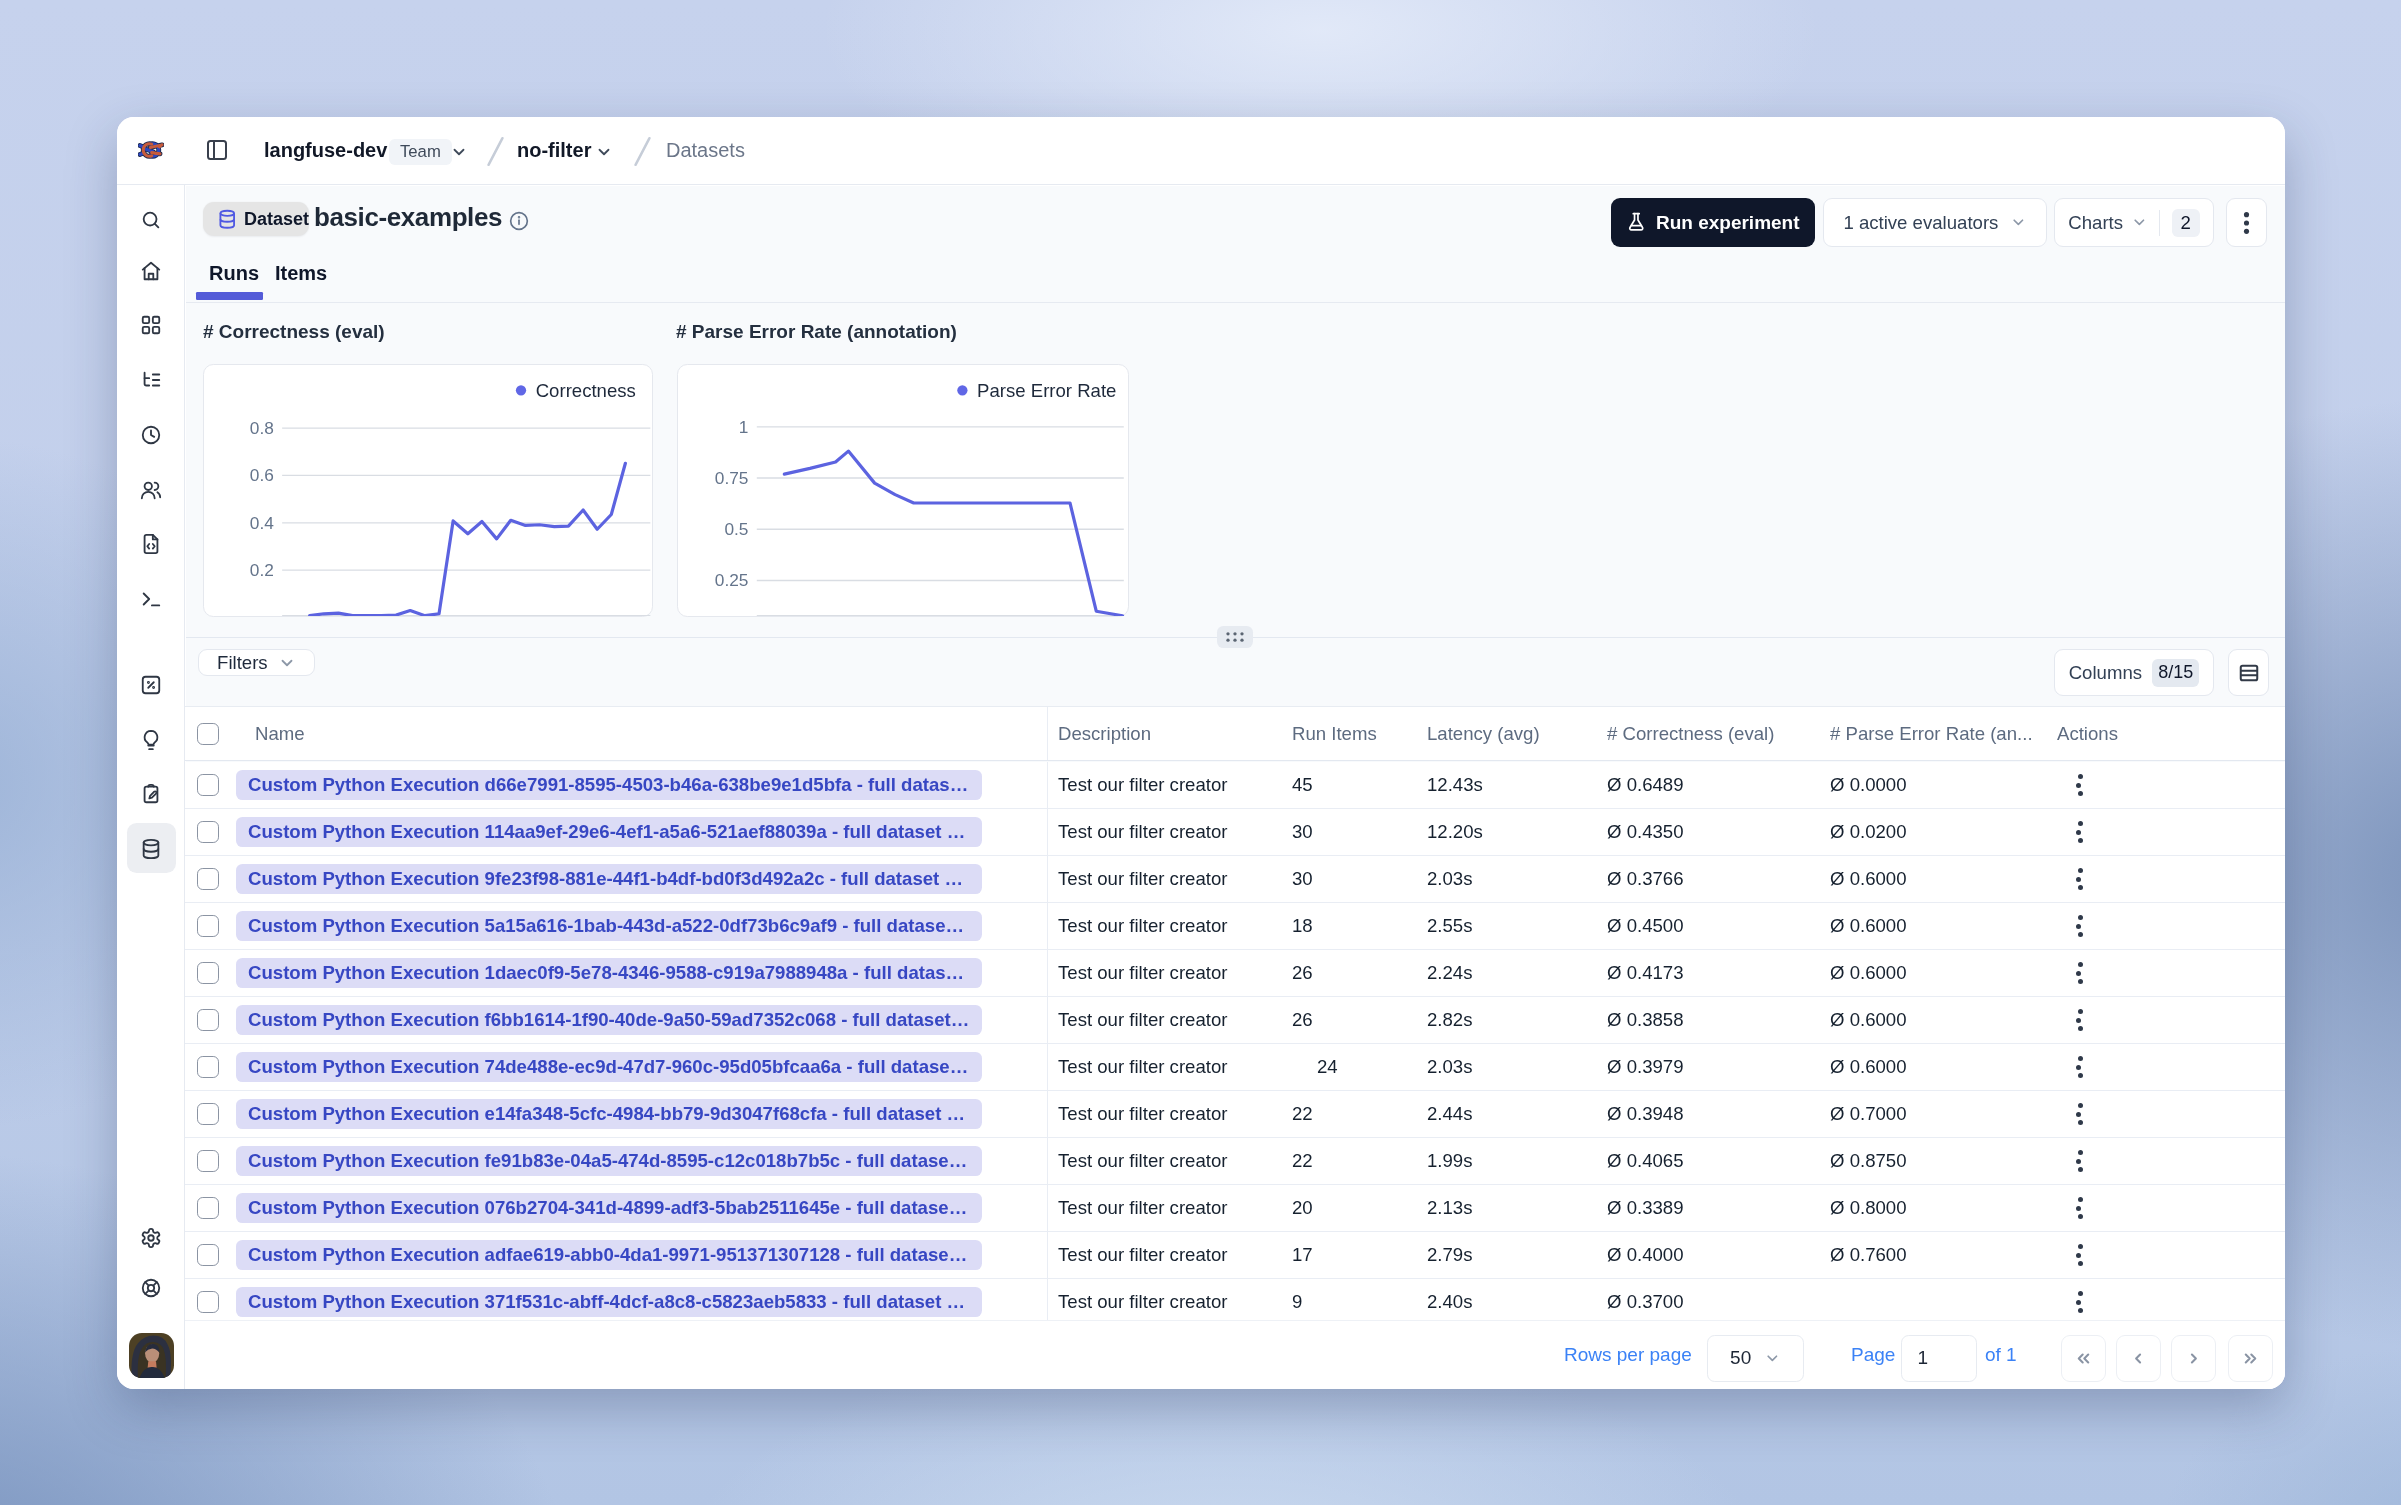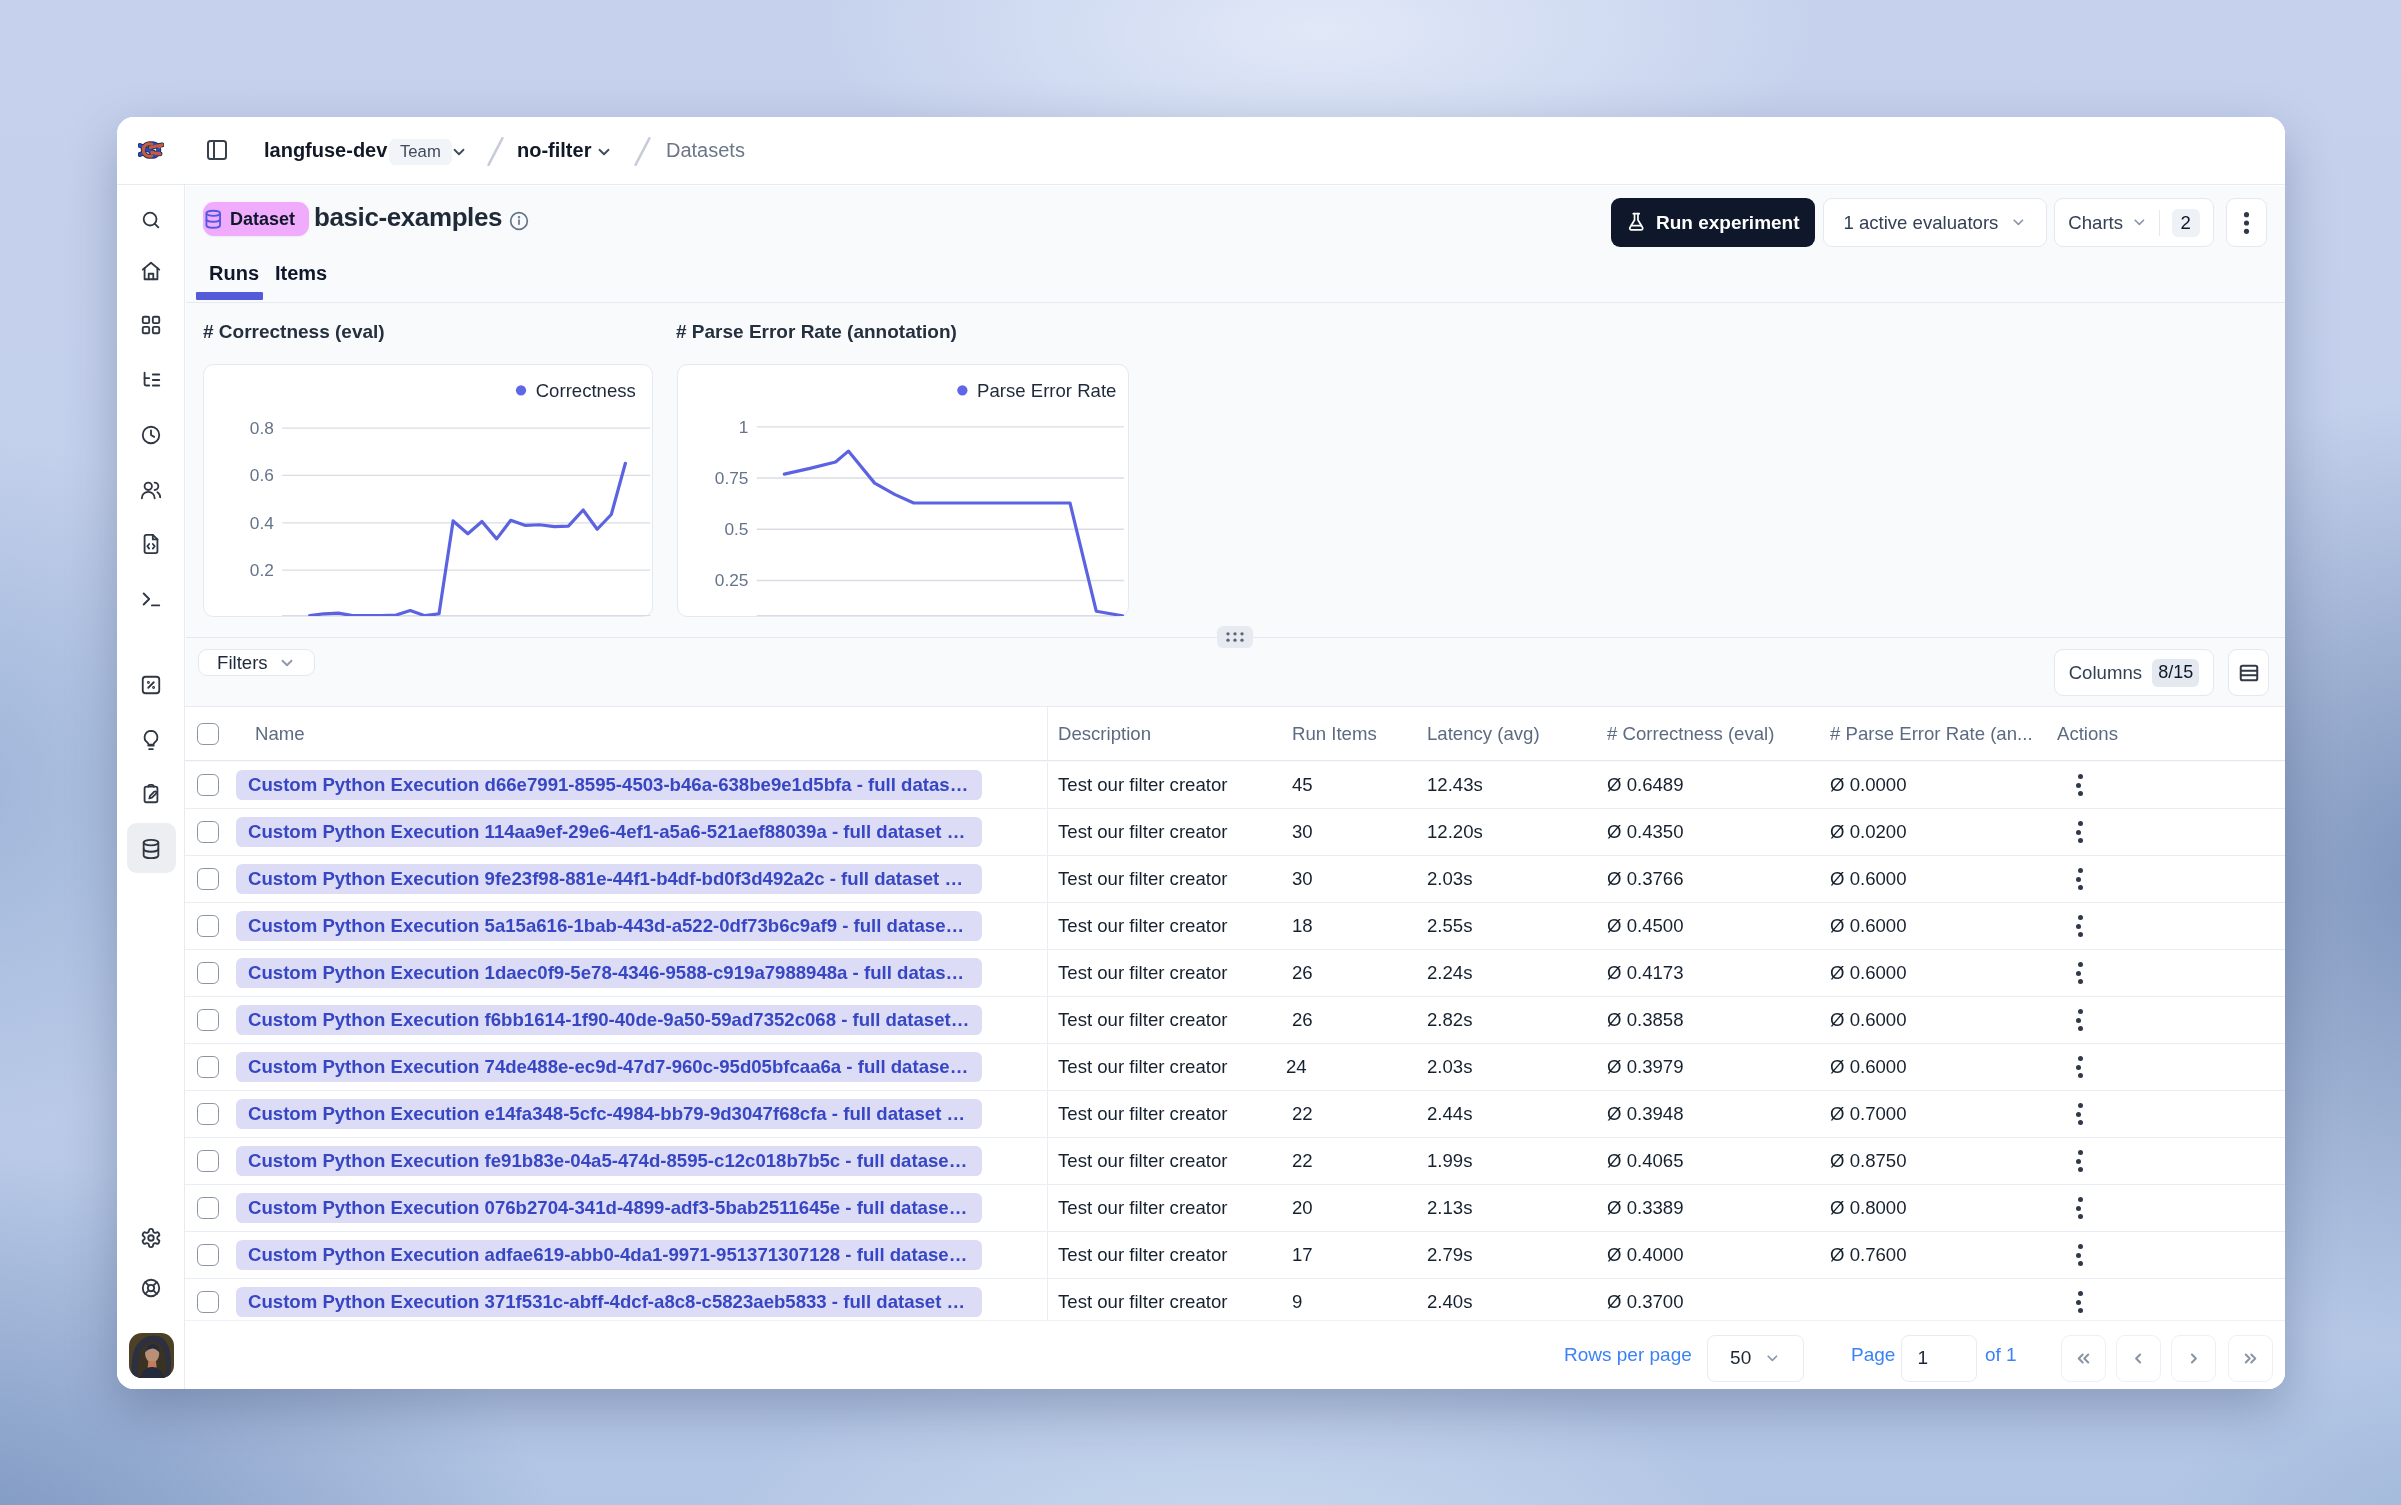--- a/index.html
+++ b/index.html
@@ -20,21 +20,21 @@
 .crumbtxt{position:absolute;top:0;height:67px;display:flex;align-items:center;font-size:20px;color:#111827;font-weight:700;white-space:nowrap}
 .teambadge{position:absolute;left:272px;top:22px;height:26px;padding:0 11px;background:#f1f4f8;border-radius:5.8px;font-size:16.7px;color:#3f4a5a;display:flex;align-items:center}
 .muted{color:#6b7689;font-weight:400}
 
 .sidebar{position:absolute;left:0;top:68px;width:68px;height:1204px;background:#fff;border-right:1.3px solid #e6eaf1}
 .sic{position:absolute;left:0;width:68px;display:flex;justify-content:center}
 .activebg{position:absolute;left:9.6px;top:706px;width:49px;height:50px;background:#eceef2;border-radius:9.6px}
 
 .main{position:absolute;left:69px;top:69px;width:2099px;height:1203px;background:#f8fafc}
 
-.chip{position:absolute;left:86px;top:85px;width:106px;height:34px;background:#f0abfc;border-radius:11px;display:flex;align-items:center;justify-content:flex-start;gap:6.4px;box-shadow:0 0.6px 1.9px rgba(15,23,42,.06)}
+.chip{position:absolute;left:86px;top:85px;width:106px;height:34px;background:#e5e5e5;border-radius:11px;display:flex;align-items:center;justify-content:flex-end;gap:6.4px;box-shadow:0 0.6px 1.9px rgba(15,23,42,.06)}
 .chip span{font-size:18px;font-weight:700;color:#0f172a}
 .h1{position:absolute;top:85px;font-size:26px;font-weight:700;color:#1f2937;letter-spacing:-0.4px}
 .btn{position:absolute;display:flex;align-items:center;justify-content:center;background:#fff;border:1.3px solid #e4e8ef;border-radius:9px;color:#334155;font-size:18.6px;font-weight:500;white-space:nowrap}
 .btndark{position:absolute;display:flex;align-items:center;justify-content:center;background:#0f172a;border-radius:9px;color:#fff;font-size:19px;font-weight:600;gap:9px}
 .tab{position:absolute;top:145px;font-size:20px;font-weight:700;color:#0f172a}
 .tabline{position:absolute;left:79px;top:175px;width:67px;height:7.7px;background:#545bd8;border-radius:1.3px}
 .tabborder{position:absolute;left:69px;top:185px;width:2099px;height:1.3px;background:#e6eaf1}
 
 .ctitle{position:absolute;font-size:19px;font-weight:600;color:#242f3f}
 .card{position:absolute;top:247px;height:253px;background:#fff;border:1.3px solid #e5e8ee;border-radius:10.3px}
@@ -443,21 +443,21 @@
  <span class="cell" style="left:1645px">Ø 0.6000</span>
  <span class="kebab">
           <i></i>
         </span>
       </div>
       <div class="row">
         <span class="cb" style="top:11.5px"></span>
         <span class="badge">Custom Python Execution 74de488e-ec9d-47d7-960c-95d05bfcaa6a - full dataset experiment run</span>
         <span class="vline"></span>
  <span class="cell" style="left:873px">Test our filter creator</span>
- <span class="cell" style="left:1101px">24</span>
+ <span class="cell" style="left:1132px">24</span>
  <span class="cell" style="left:1242px">2.03s</span>
  <span class="cell" style="left:1422px">Ø 0.3979</span>
  <span class="cell" style="left:1645px">Ø 0.6000</span>
  <span class="kebab">
           <i></i>
         </span>
       </div>
       <div class="row">
         <span class="cb" style="top:11.5px"></span>
         <span class="badge">Custom Python Execution e14fa348-5cfc-4984-bb79-9d3047f68cfa - full dataset experiment run</span>

